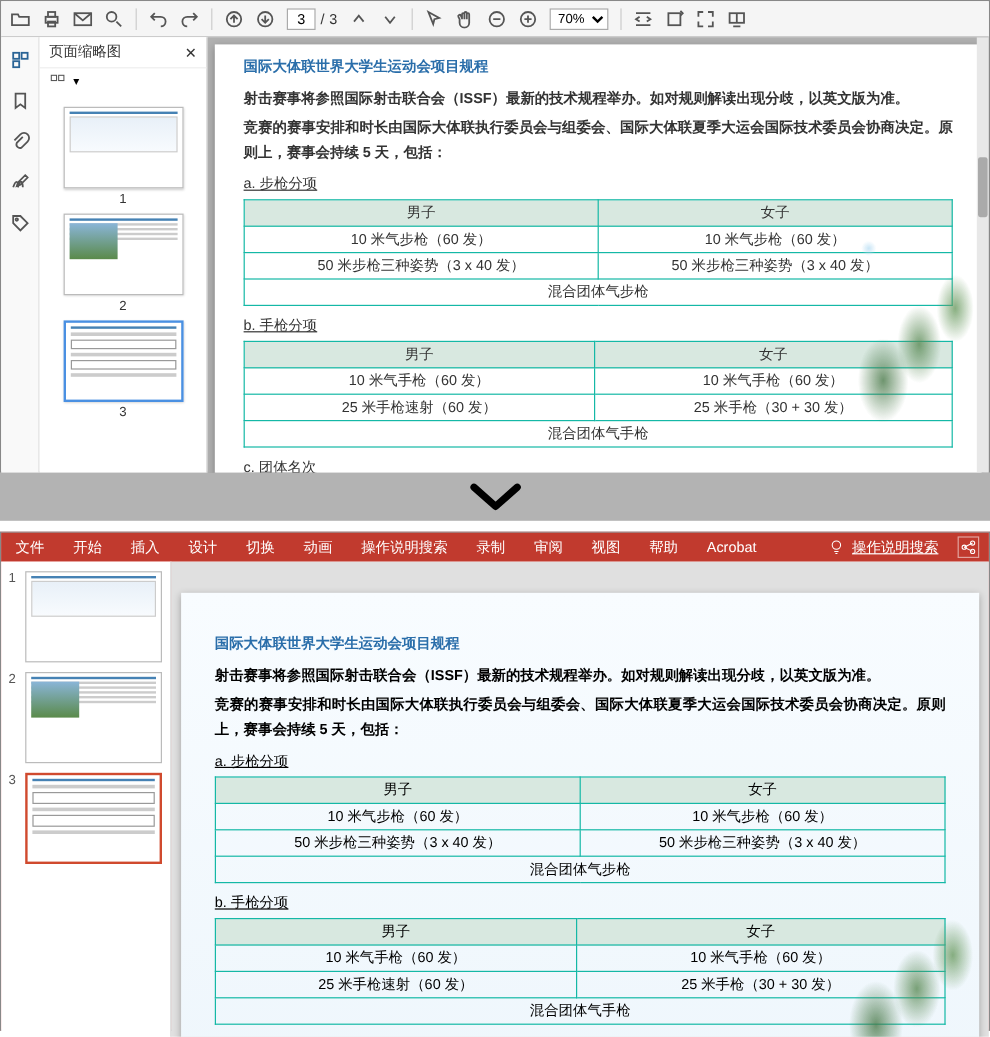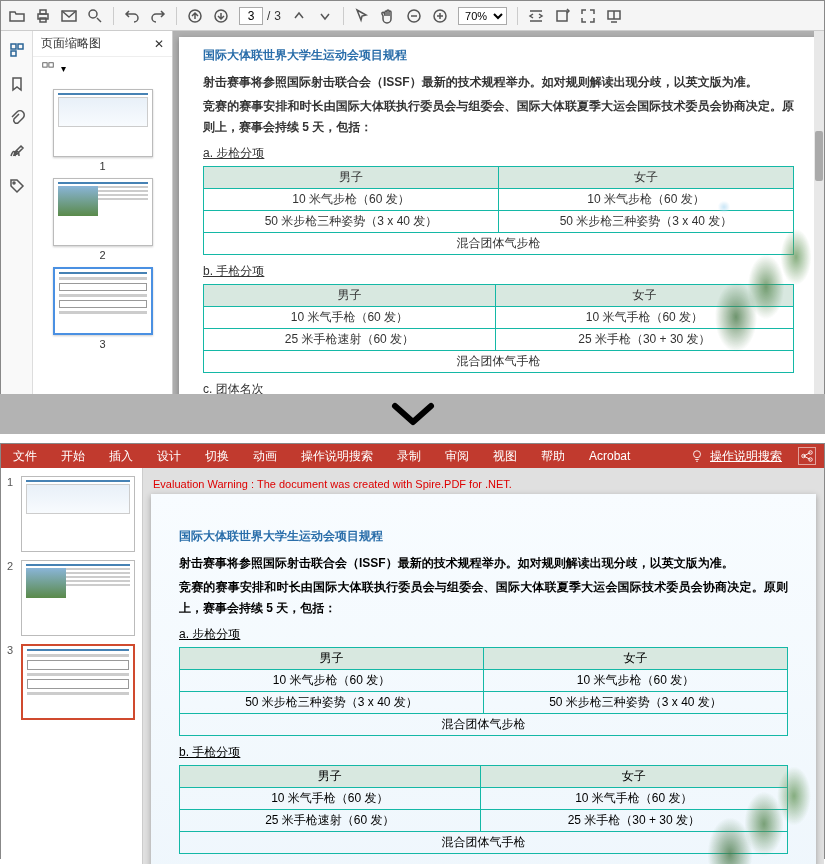--- a/index.html
+++ b/index.html
@@ -410,21 +410,20 @@
               <div style="height:10px;border:1px solid #999;margin:2px 0;"></div>
               <div class="ttext"></div>
               <div style="height:10px;border:1px solid #999;margin:2px 0;"></div>
               <div class="ttext"></div>
             </div>
           </div>
       </div>
     </div>
 
     <div class="ppt-doc">
-      <div class="warn">Evaluation Warning : The document was created with Spire.PDF for .NET.</div>
       <div class="ppt-page">
         <div class="ppt-bg"></div>
         <div class="doc-title">国际大体联世界大学生运动会项目规程</div>
         <div class="doc-p">射击赛事将参照国际射击联合会（ISSF）最新的技术规程举办。如对规则解读出现分歧，以英文版为准。</div>
         <div class="doc-p">竞赛的赛事安排和时长由国际大体联执行委员会与组委会、国际大体联夏季大运会国际技术委员会协商决定。原则上，赛事会持续 5 天，包括：</div>
         <div class="doc-label">a.   步枪分项</div>
         <table class="rule">
           <tbody>
               <tr>
                 <th>男子</th>

